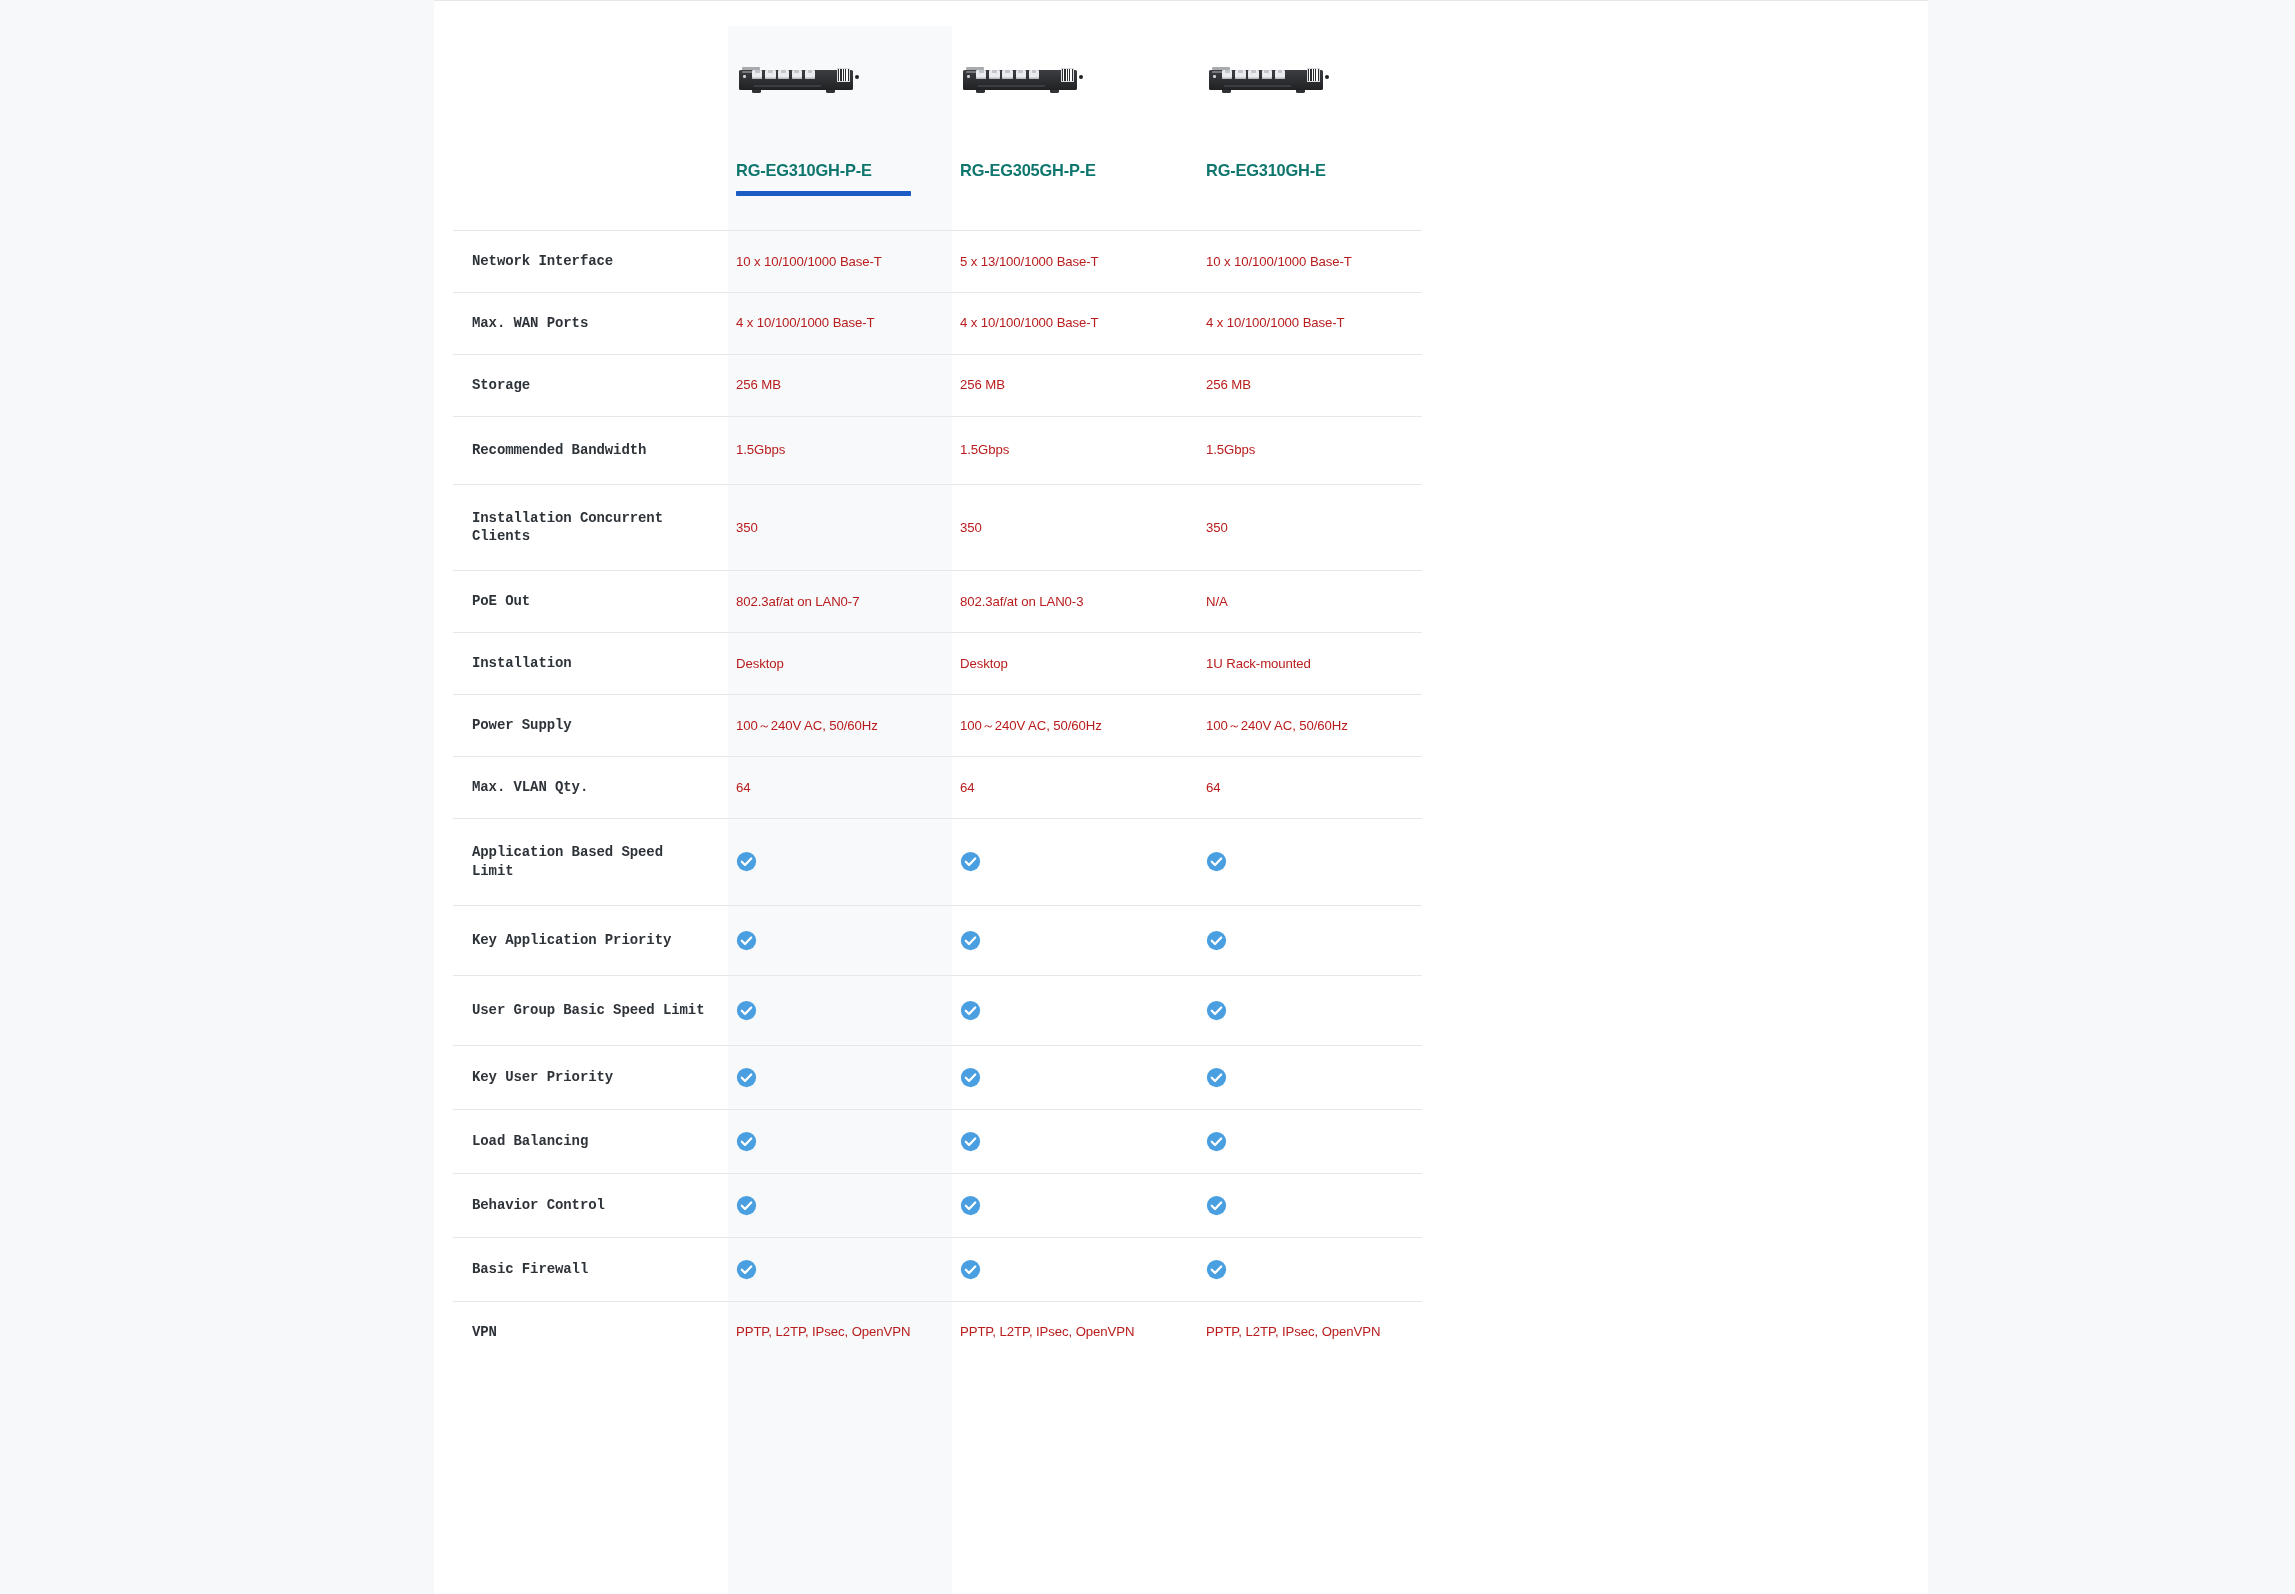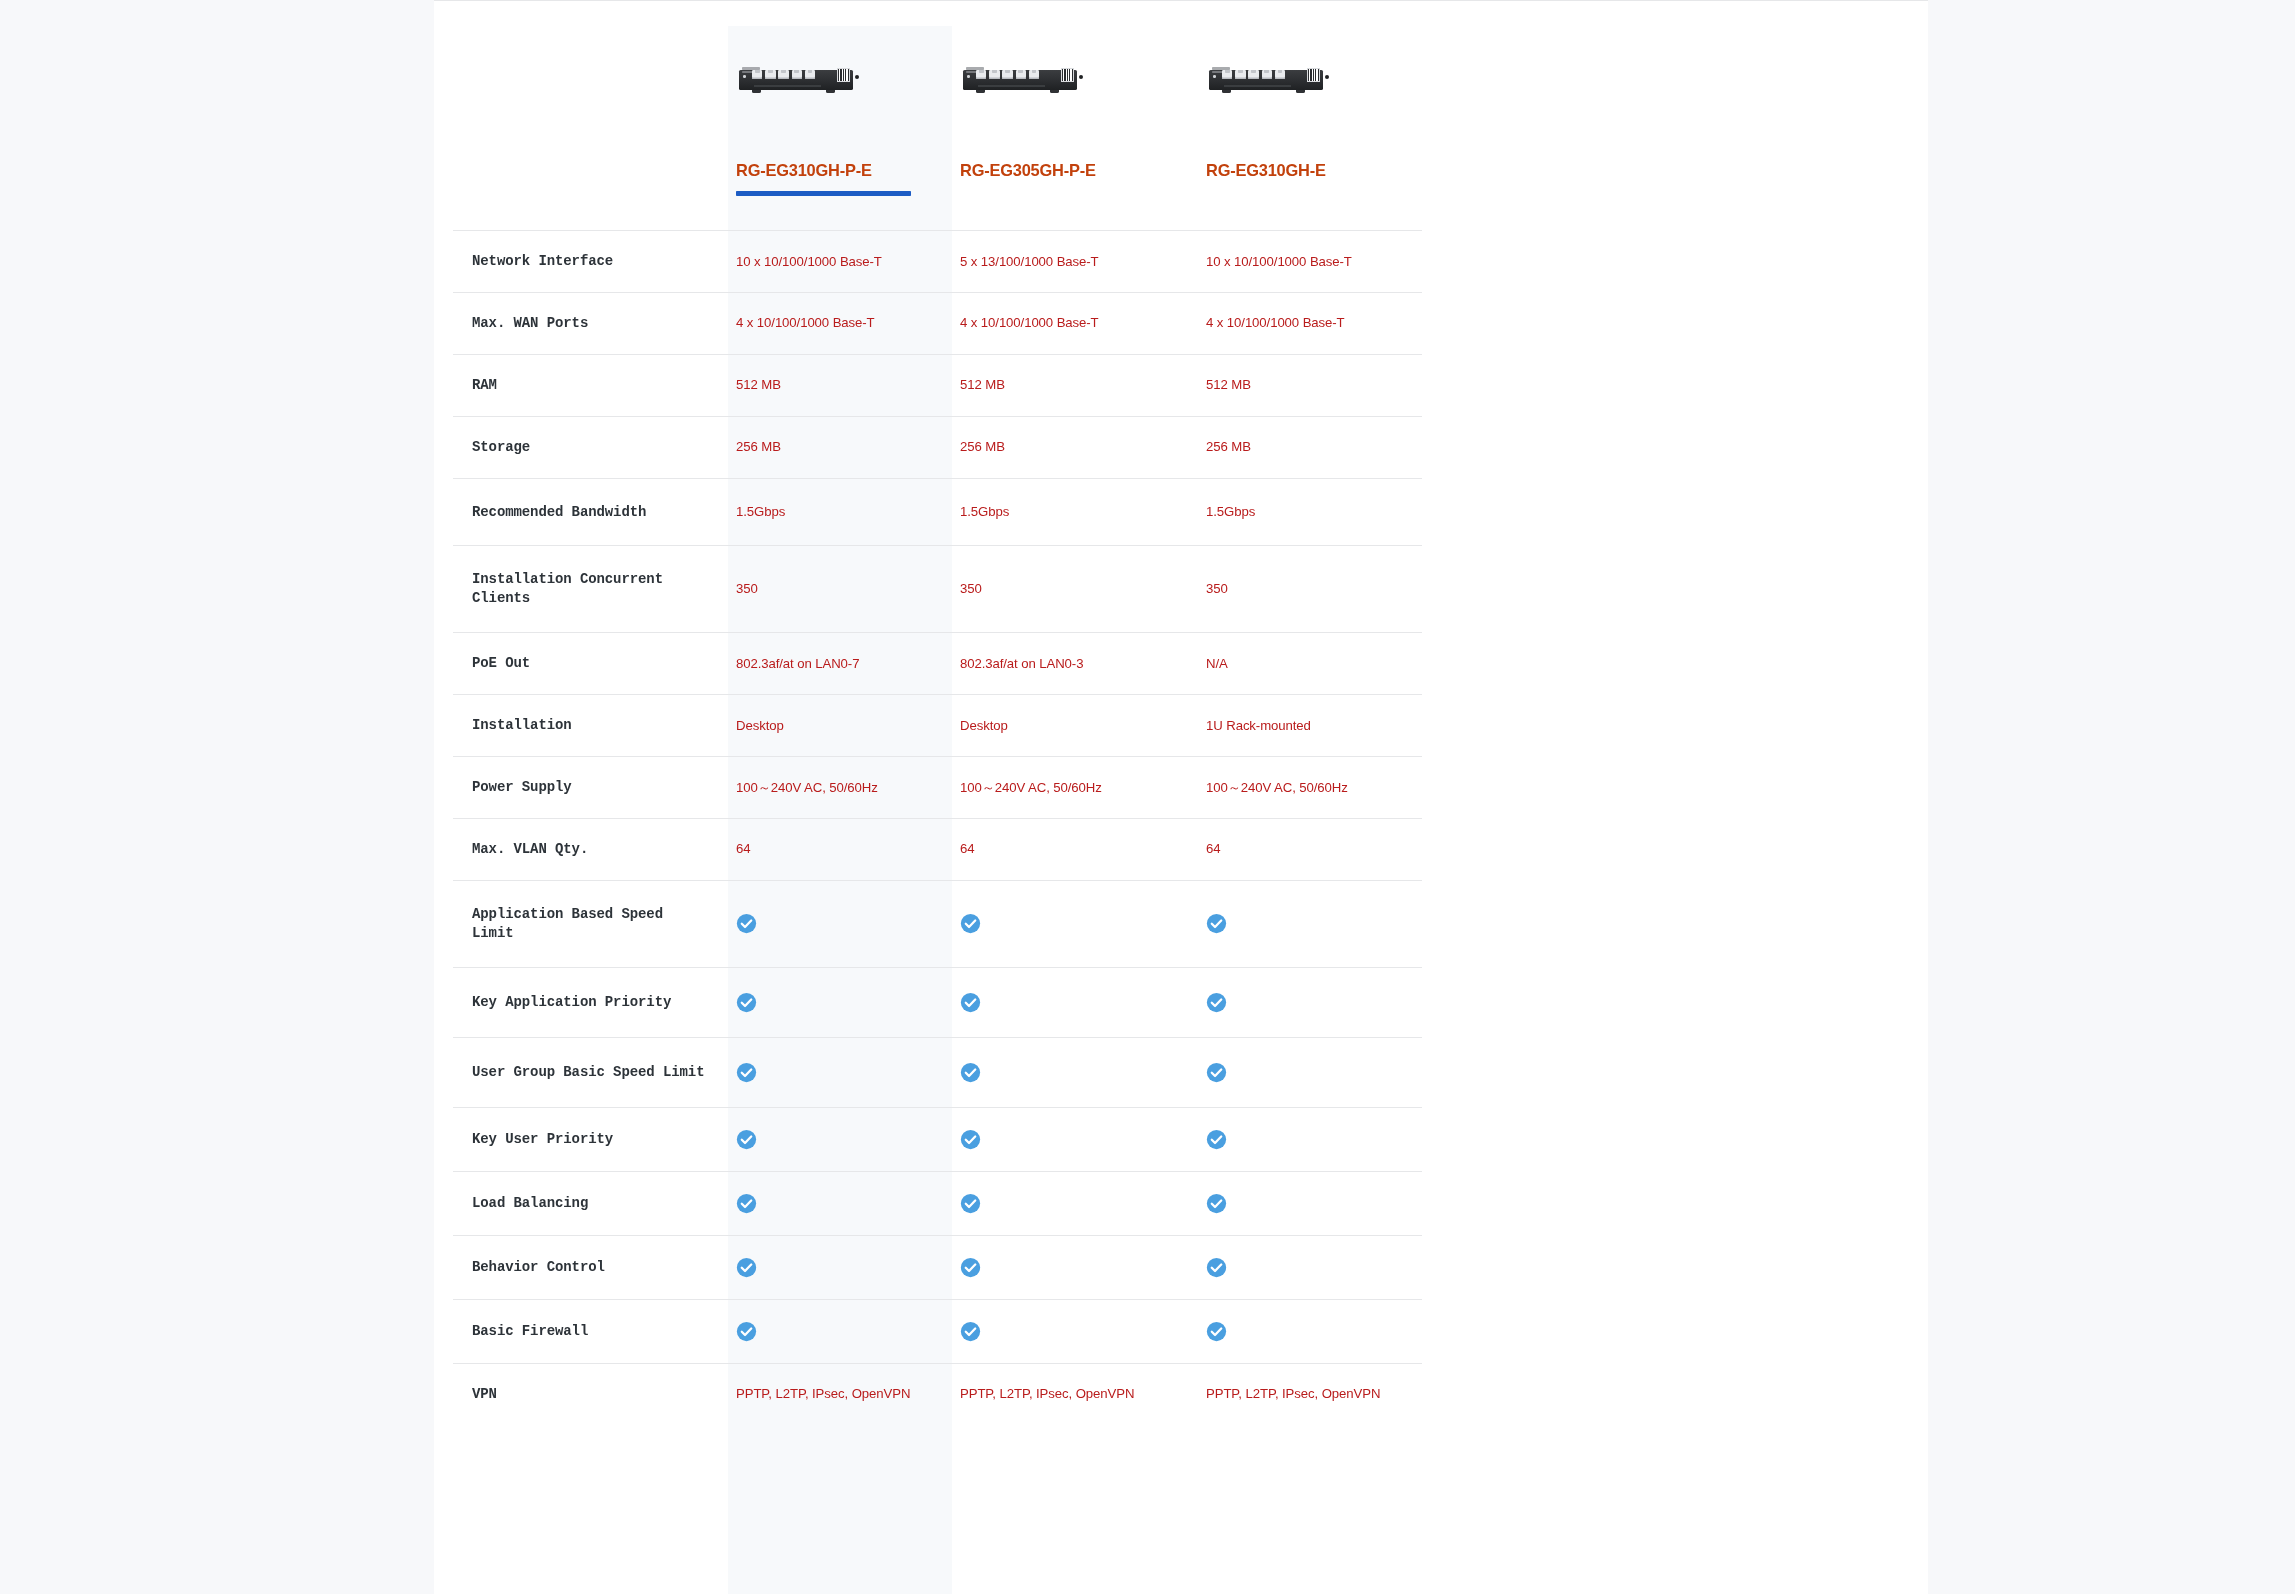--- a/index.html
+++ b/index.html
@@ -73,21 +73,21 @@
     height: 160px;
     display: flex;
     align-items: center;
     justify-content: flex-start;
     padding-left: 8px;
     box-sizing: border-box;
   }
   .prod-name {
     font-size: 16.4px;
     font-weight: bold;
-    color: #c2410c;
+    color: #0f766e;
     letter-spacing: -0.2px;
     padding-left: 8px;
     white-space: nowrap;
   }
   .prod-underline {
     margin-top: 11.2px;
     margin-left: 8px;
     height: 4.8px;
     width: 175px;
     background: #1c5cc4;
@@ -350,26 +350,20 @@
             <td class="cell-val">5 x 13/100/1000 Base-T</td>
             <td class="cell-val">10 x 10/100/1000 Base-T</td>
           </tr>
           <tr>
             <td class="row-label">Max. WAN Ports</td>
             <td class="cell-val">4 x 10/100/1000 Base-T</td>
             <td class="cell-val">4 x 10/100/1000 Base-T</td>
             <td class="cell-val">4 x 10/100/1000 Base-T</td>
           </tr>
           <tr>
-            <td class="row-label">RAM</td>
-            <td class="cell-val">512 MB</td>
-            <td class="cell-val">512 MB</td>
-            <td class="cell-val">512 MB</td>
-          </tr>
-          <tr>
             <td class="row-label">Storage</td>
             <td class="cell-val">256 MB</td>
             <td class="cell-val">256 MB</td>
             <td class="cell-val">256 MB</td>
           </tr>
           <tr class="r-tall">
             <td class="row-label">Recommended Bandwidth</td>
             <td class="cell-val">1.5Gbps</td>
             <td class="cell-val">1.5Gbps</td>
             <td class="cell-val">1.5Gbps</td>

